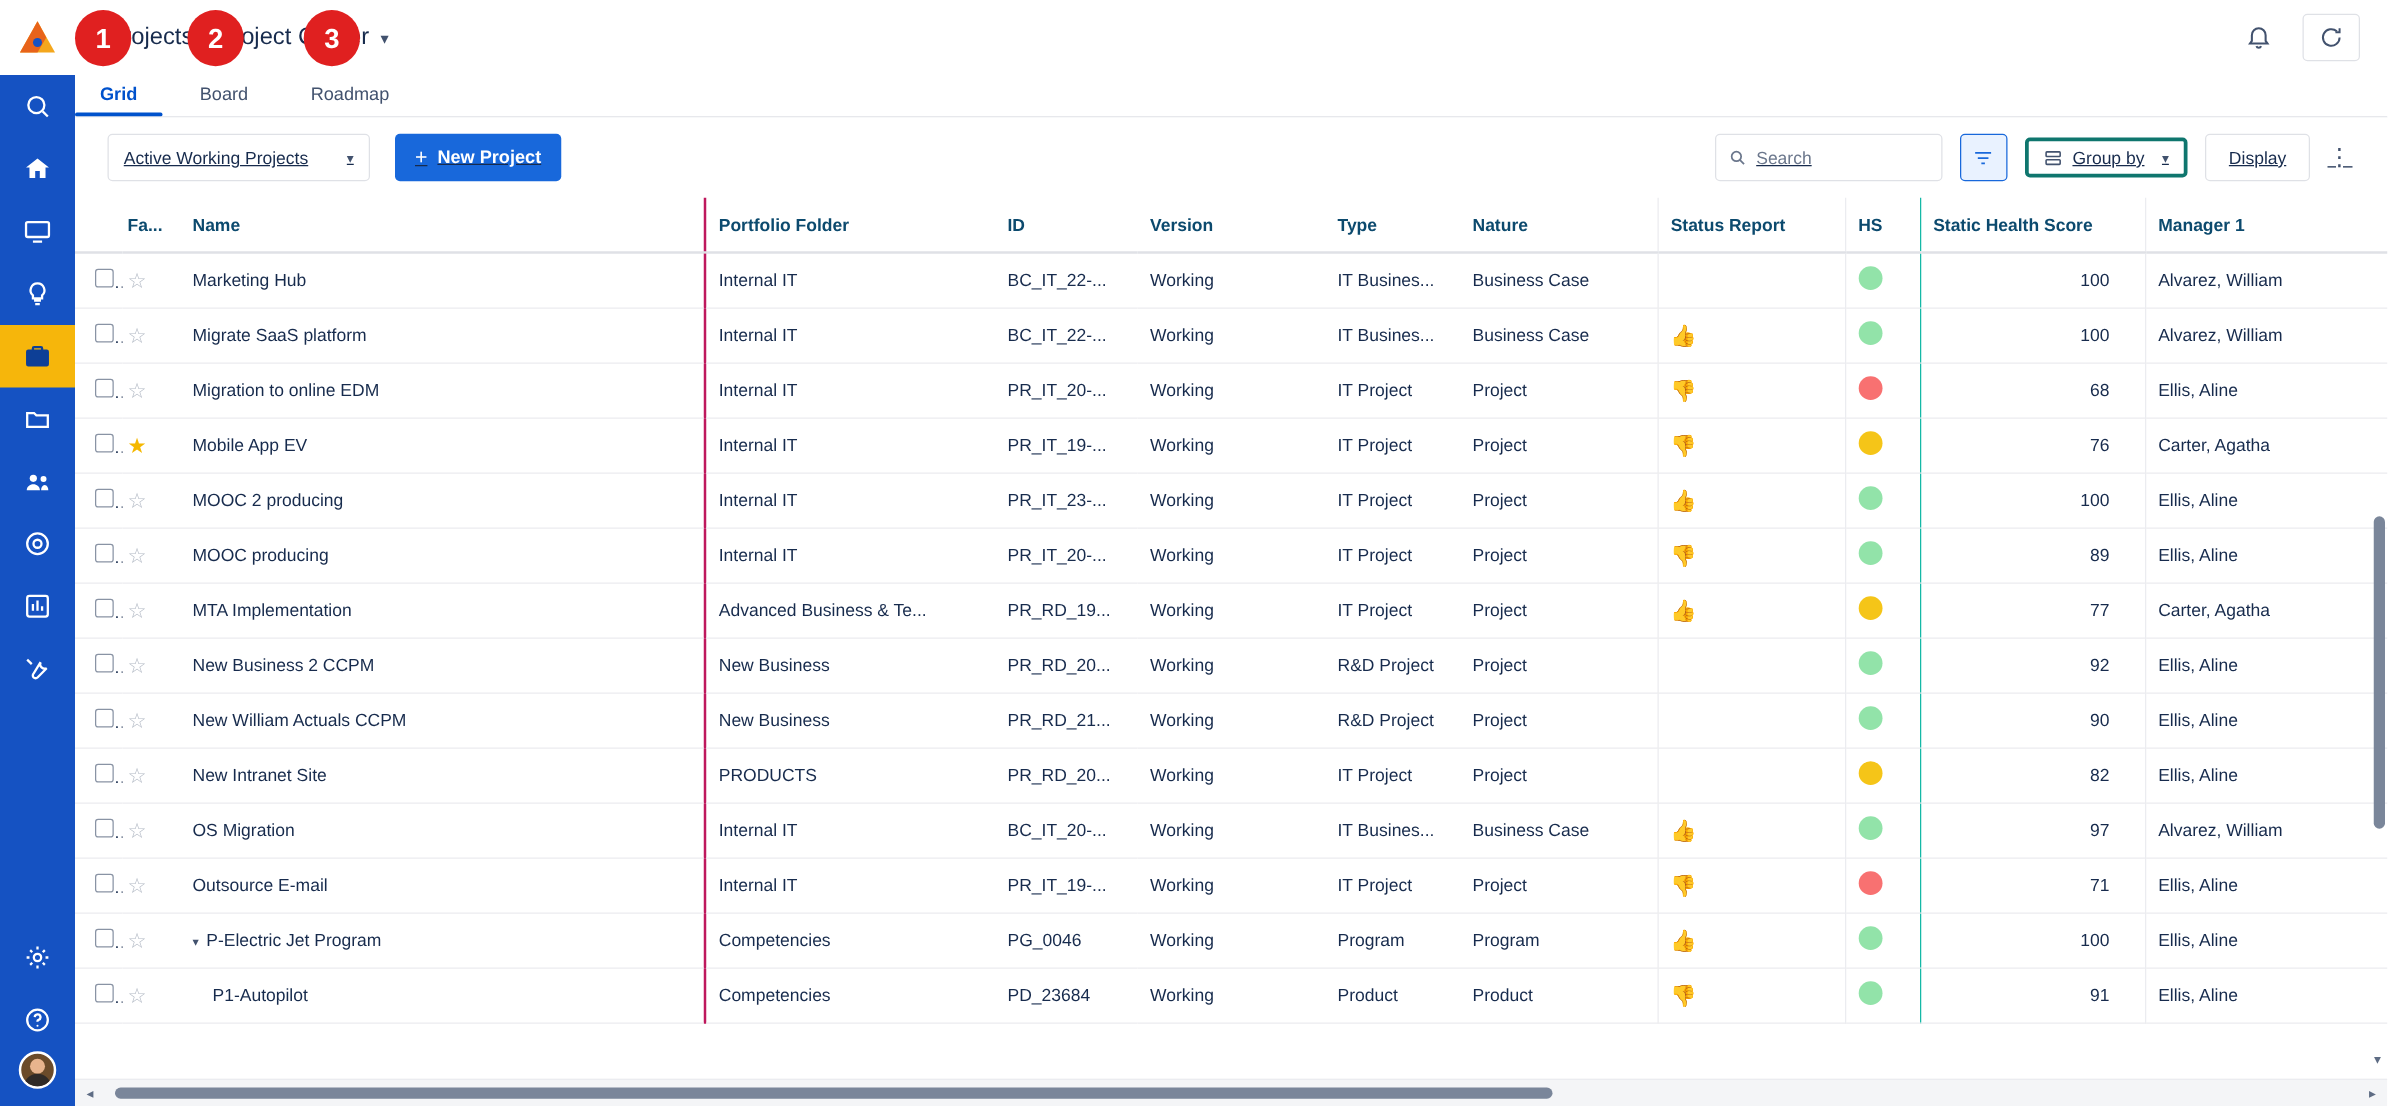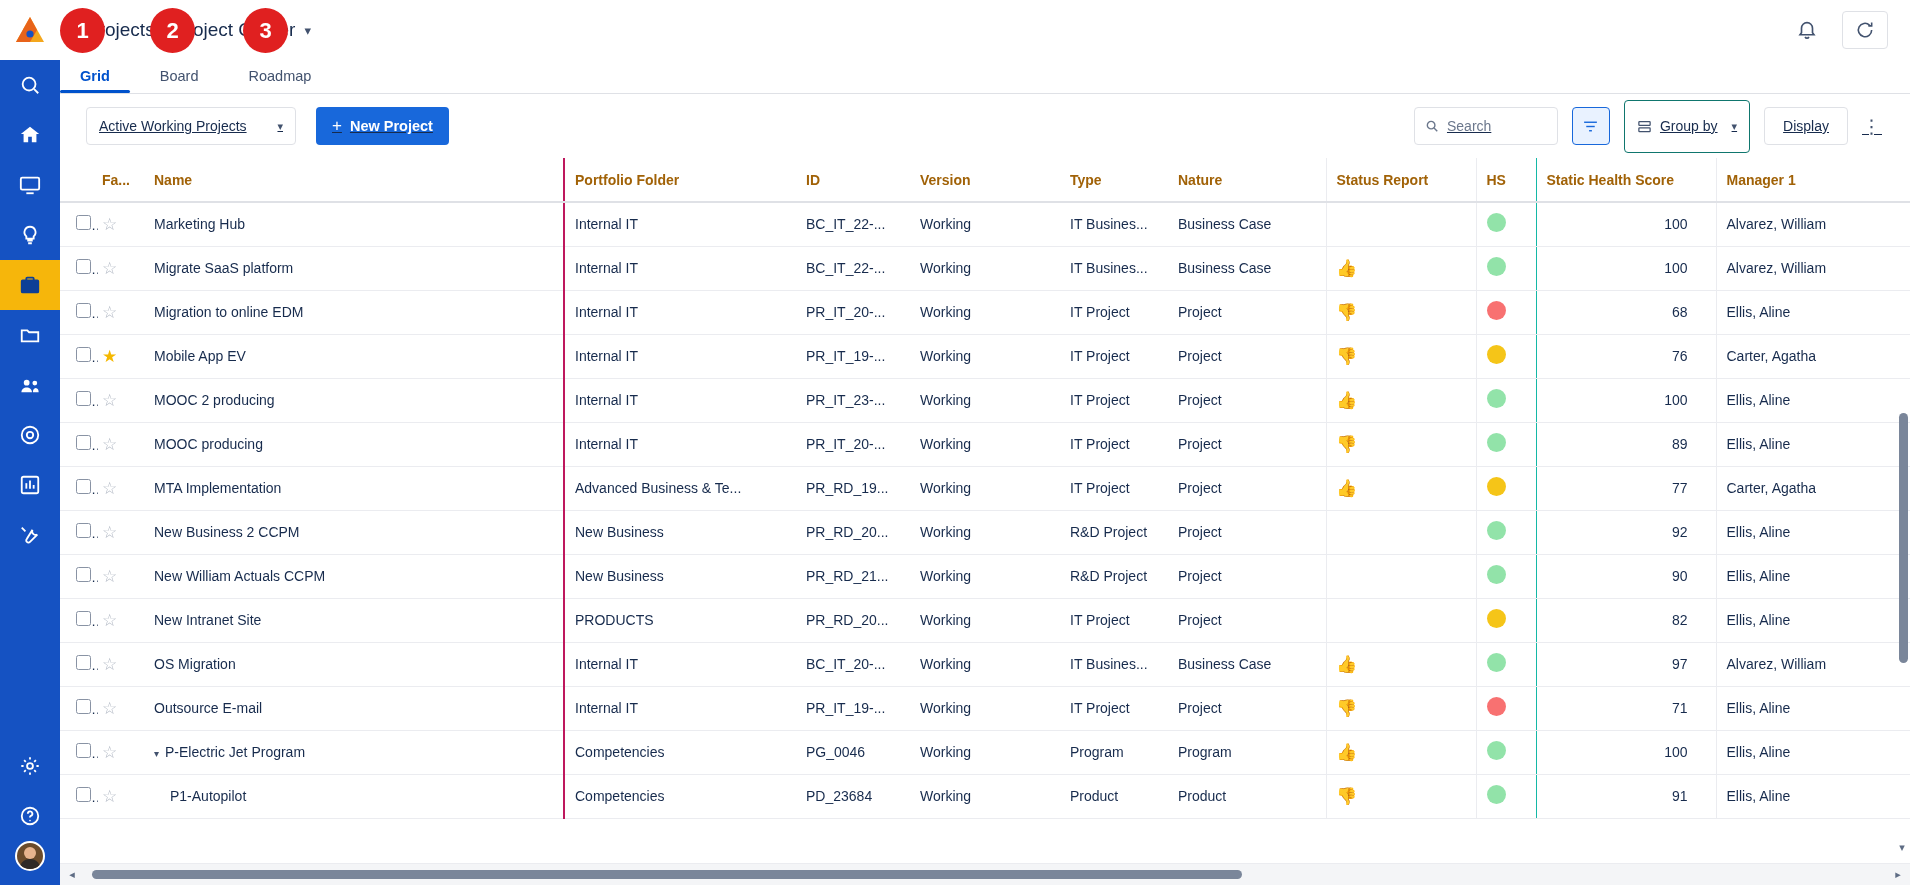--- a/index.html
+++ b/index.html
@@ -115,33 +115,33 @@
   .select-box .caret { color: #42526e; font-size: 11px; margin-left: 14px; }
   .btn-primary {
     height: 38px; border-radius: 4px; background: #1868db; color: #fff;
     display: flex; align-items: center; padding: 0 16px; margin-left: 20px;
     font-size: 14.5px; font-weight: bold; cursor: pointer; border: none;
     font-family: "Liberation Sans", sans-serif;
   }
   .btn-primary .plus { font-size: 17px; margin-right: 8px; font-weight: normal; }
   .toolbar-spacer { flex: 1 1 auto; }
   .search-box {
-    height: 38px; width: 144px; border: 1px solid #dfe1e6; border-radius: 4px;
+    height: 38px; width: 182px; border: 1px solid #dfe1e6; border-radius: 4px;
     display: flex; align-items: center; padding: 0 10px; color: #6b778c;
     font-size: 14px; background: #fff; cursor: text;
   }
   .search-box .mag { margin-right: 8px; display:flex; }
   .filter-btn {
     height: 38px; width: 38px; margin-left: 14px;
     border: 1px solid #1868db; border-radius: 4px;
     background: #e9f2ff; color: #1868db;
     display: flex; align-items: center; justify-content: center; cursor: pointer;
   }
   .group-btn {
-    height: 53px; margin-left: 14px; border: 1px solid #0f766e; border-radius: 4px;
+    height: 32px; margin-left: 14px; border: 3px solid #0f766e; border-radius: 4px;
     display: flex; align-items: center; padding: 0 12px; font-size: 14px; cursor: pointer;
     background:#fff;
   }
   .group-btn .gicon { margin-right: 8px; display: flex; }
   .group-btn .caret { margin-left: 14px; font-size: 11px; color:#42526e; }
   .display-btn {
     height: 38px; margin-left: 14px; border: 1px solid #dfe1e6; border-radius: 4px;
     display: flex; align-items: center; padding: 0 18px; font-size: 14px; cursor: pointer;
     background:#fff;
   }
@@ -149,21 +149,21 @@
     width: 32px; height: 38px; margin-left: 8px;
     display: flex; align-items: center; justify-content: center;
     color: #42526e; cursor: pointer; font-size: 19px; letter-spacing: 1px;
   }
 
   
   .table-wrap { flex: 1 1 auto; position: relative; overflow: hidden; background:#fff; }
   table { border-collapse: collapse; width: 100%; table-layout: fixed; }
   thead th {
     height: 44px; text-align: left; font-size: 14px; font-weight: bold;
-    color: #a16207; border-bottom: 2px solid #dfe1e6; padding: 0 10px;
+    color: #0c4a6e; border-bottom: 2px solid #dfe1e6; padding: 0 10px;
     background: #fff; white-space: nowrap; overflow: hidden; text-overflow: ellipsis;
   }
   tbody td {
     height: 44px; font-size: 14px; color: #172b4d;
     border-bottom: 1px solid #ebecf0; padding: 0 10px;
     white-space: nowrap; overflow: hidden; text-overflow: ellipsis;
   }
   td.c-check, th.c-check { width: 38px; padding-left: 16px; }
   td.c-fav, th.c-fav { width: 46px; padding-left: 4px; }
   th.c-name, td.c-name { width: 420px; }

